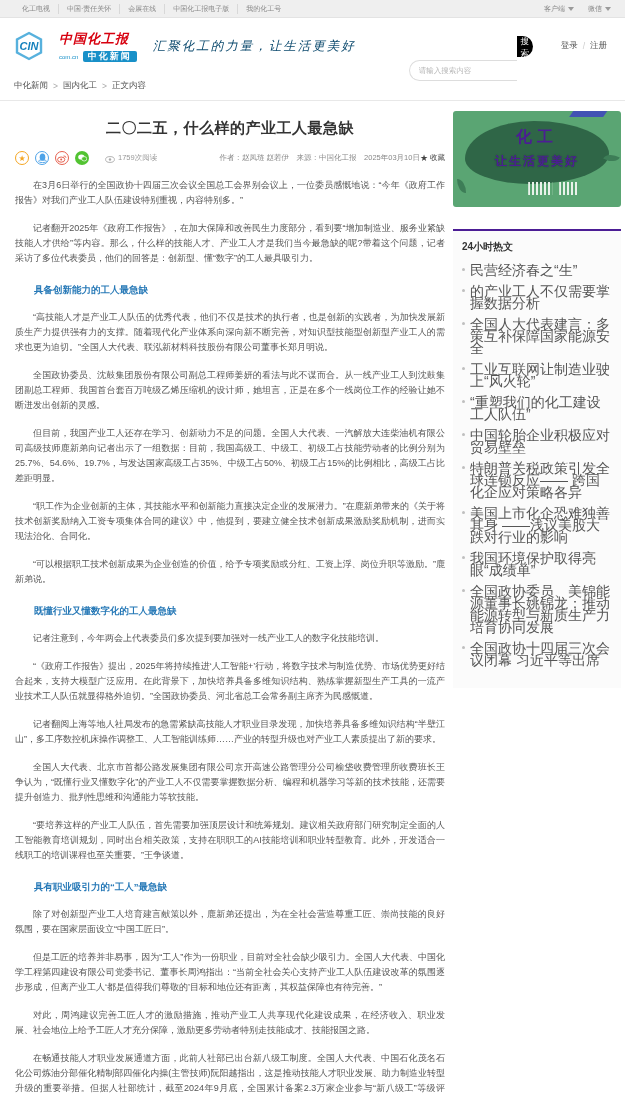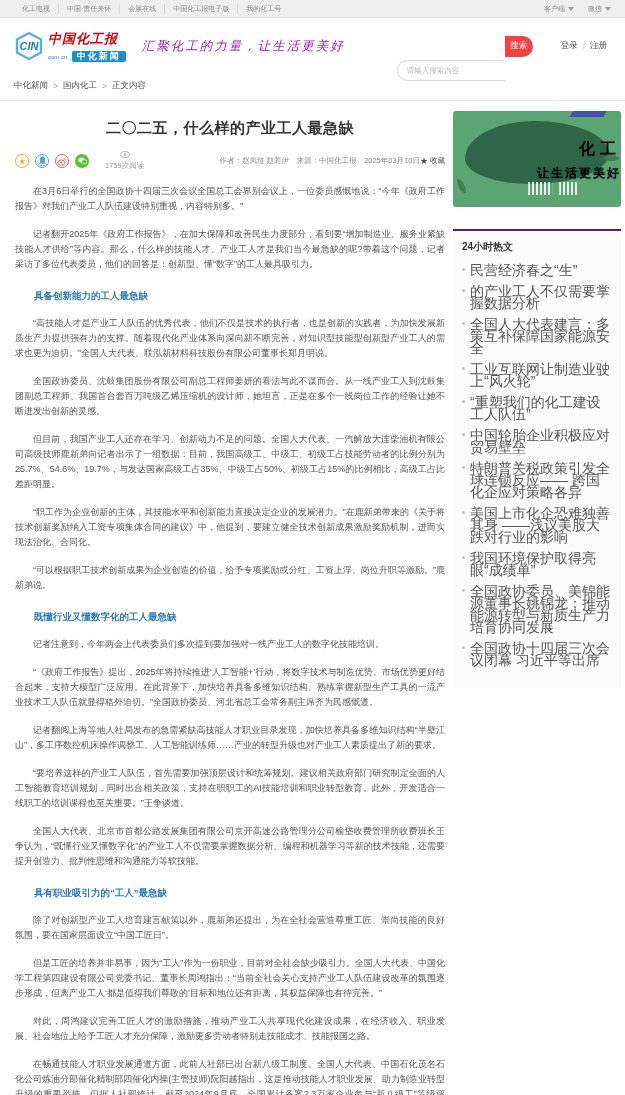--- a/index.html
+++ b/index.html
@@ -12,36 +12,36 @@
   .topbar-links { display:flex; align-items:center; }
   .topbar-links span.tlink { padding:0 8px; cursor:pointer; }
   .topbar-links span.tlink + span.tlink { border-left:1px solid #d8d8d8; }
   .topbar-right { margin-left:auto; display:flex; align-items:center; gap:14px; }
   .tb-drop { display:flex; align-items:center; gap:3px; cursor:pointer; }
   .caret { width:0; height:0; border-left:3px solid transparent;
     border-right:3px solid transparent; border-top:4px solid #9a9a9a; }
 
   
   .header { height:56px; display:flex; align-items:center; padding:0 14px; }
-  .logo { display:flex; align-items:center; gap:4px; cursor:pointer; }
+  .logo { display:flex; align-items:center; gap:15px; cursor:pointer; }
   .hex { width:30px; height:30px; position:relative; flex:none; }
   .hex svg { display:block; }
   .logo-text { line-height:1; }
   .logo-paper { font-family:"DejaVu Serif", serif; font-style:italic; font-weight:bold;
     font-size:13px; color:#d7000f; letter-spacing:1px; }
   .logo-site { display:inline-block; margin-top:2px; background:#1890c8; color:#fff;
     font-weight:bold; font-size:9px; padding:1px 5px; border-radius:2px; letter-spacing:2px; }
   .logo-domain { font-size:6px; color:#1890c8; }
   .slogan { margin-left:16px; font-family:"DejaVu Serif", serif; font-style:italic;
-    font-size:12.5px; color:#a21caf; letter-spacing:2px; white-space:nowrap; }
+    font-size:12.5px; color:#0c4a6e; letter-spacing:2px; white-space:nowrap; }
   .search { margin-left:auto; display:flex; align-items:center; }
   .search input { width:108px; height:21px; border:1px solid #ddd; border-right:none;
     border-radius:11px 0 0 11px; padding:0 9px; font-size:7.5px; color:#555; outline:none;margin-top:48px; }
   .search input::placeholder { color:#b5b5b5; }
-  .search button { height:21px; width:28px; border:none; background:#ef4444; color:#fff;
+  .search button { height:21px; width:16px; border:none; background:#000000; color:#fff;
     font-size:8.5px; border-radius:0 11px 11px 0; cursor:pointer; }
   .auth { margin-left:28px; margin-right:4px; font-size:8.5px; color:#555;
     display:flex; gap:5px; align-items:center; white-space:nowrap; }
   .auth .sep { color:#ccc; }
   .auth span { cursor:pointer; }
 
   
   .crumb-row { padding:6px 14px 8px; border-bottom:1px solid #e8e8e8;
     font-size:8.5px; color:#555; display:flex; align-items:center; gap:5px; }
   .crumb-row .gt { color:#aaa; }
@@ -55,40 +55,40 @@
   
   .a-title { text-align:center; font-size:15px; font-weight:bold; color:#333;
     margin-top:8px; letter-spacing:0.5px; }
   .share-row { display:flex; align-items:center; margin-top:13px; }
   .s-ic { width:14px; height:14px; border-radius:50%; margin-right:6px; flex:none;
     display:flex; align-items:center; justify-content:center; cursor:pointer; }
   .s-ic.qzone { border:1px solid #f5a623; color:#f5a623; font-size:8px; }
   .s-ic.qq    { border:1px solid #4ea3e8; }
   .s-ic.weibo { border:1px solid #e6614f; }
   .s-ic.wechat{ background:#52c332; }
-  .views { display:flex; align-items:center; gap:3px; margin-left:10px;
-    font-size:7.5px; color:#999;flex-direction:column; }
+  .views { display:flex; align-items:flex-end; gap:3px; margin-left:10px;
+    font-size:7.5px; color:#999; }
   .meta { margin-left:auto; font-size:7.5px; color:#888; display:flex;
     align-items:center; gap:0; white-space:nowrap;text-align:right; }
   .fav { display:flex; align-items:center; gap:2px; color:#444; cursor:pointer; }
   .fav .star { font-size:9px; }
   .a-body { margin-top:6px; }
   .para { margin:13px 0; text-indent:2em; font-size:9px; line-height:15px;
     color:#555; text-align:justify; }
   .sec-h { margin:17px 0 3px; text-indent:2em; font-size:9.5px; line-height:14px;
     color:#2779b7; font-weight:bold; }
 
   
   .banner { position:relative; height:96px; background:#5aa573; border-radius:3px;
     overflow:hidden; cursor:pointer; }
   .banner .corner { position:absolute; top:-5px; right:14px; width:34px; height:11px;
     background:#4252b4; transform:skewX(-35deg); }
   .banner .blob { position:absolute; left:7%; top:10%; width:86%; height:66%;
     background:#2f6647; border-radius:48% 52% 55% 45% / 60% 52% 48% 40%; }
-  .banner .btxt { position:absolute; left:0; right:0; top:16px; text-align:right; color:#000000;margin-top:12px; }
+  .banner .btxt { position:absolute; left:0; right:0; top:16px; text-align:center; color:#4c1d95; }
   .banner .b1 { font-size:16px; font-weight:bold; letter-spacing:5px;
     font-family:"DejaVu Serif", serif; }
   .banner .b2 { font-size:12px; font-weight:bold; letter-spacing:2px; margin-top:5px;
     text-shadow:0 0 2px rgba(0,0,0,.3); }
   .banner .bars { position:absolute; bottom:12px; left:50%; transform:translateX(-18%);
     display:flex; gap:7px; }
   .banner .bar-group { height:13px; background:repeating-linear-gradient(90deg,
     #e9f2ea 0 2px, transparent 2px 4px); }
   .bg1 { width:24px; } .bg2 { width:18px; }
   .banner .leaf { position:absolute; width:9px; height:14px; background:#3d7d57;
@@ -210,22 +210,22 @@
         <h3 class="sec-h">具备创新能力的工人最急缺</h3>
         <p class="para">“高技能人才是产业工人队伍的优秀代表，他们不仅是技术的执行者，也是创新的实践者，为加快发展新质生产力提供强有力的支撑。随着现代化产业体系向深向新不断完善，对知识型技能型创新型产业工人的需求也更为迫切。”全国人大代表、联泓新材料科技股份有限公司董事长郑月明说。</p>
         <p class="para">全国政协委员、沈鼓集团股份有限公司副总工程师姜妍的看法与此不谋而合。从一线产业工人到沈鼓集团副总工程师、我国首台套百万吨级乙烯压缩机的设计师，她坦言，正是在多个一线岗位工作的经验让她不断迸发出创新的灵感。</p>
         <p class="para">但目前，我国产业工人还存在学习、创新动力不足的问题。全国人大代表、一汽解放大连柴油机有限公司高级技师鹿新弟向记者出示了一组数据：目前，我国高级工、中级工、初级工占技能劳动者的比例分别为25.7%、54.6%、19.7%，与发达国家高级工占35%、中级工占50%、初级工占15%的比例相比，高级工占比差距明显。</p>
         <p class="para">“职工作为企业创新的主体，其技能水平和创新能力直接决定企业的发展潜力。”在鹿新弟带来的《关于将技术创新奖励纳入工资专项集体合同的建议》中，他提到，要建立健全技术创新成果激励奖励机制，进而实现法治化、合同化。</p>
         <p class="para">“可以根据职工技术创新成果为企业创造的价值，给予专项奖励或分红、工资上浮、岗位升职等激励。”鹿新弟说。</p>
         <h3 class="sec-h">既懂行业又懂数字化的工人最急缺</h3>
         <p class="para">记者注意到，今年两会上代表委员们多次提到要加强对一线产业工人的数字化技能培训。</p>
         <p class="para">“《政府工作报告》提出，2025年将持续推进‘人工智能+’行动，将数字技术与制造优势、市场优势更好结合起来，支持大模型广泛应用。在此背景下，加快培养具备多维知识结构、熟练掌握新型生产工具的一流产业技术工人队伍就显得格外迫切。”全国政协委员、河北省总工会常务副主席齐为民感慨道。</p>
         <p class="para">记者翻阅上海等地人社局发布的急需紧缺高技能人才职业目录发现，加快培养具备多维知识结构“半壁江山”，多工序数控机床操作调整工、人工智能训练师……产业的转型升级也对产业工人素质提出了新的要求。</p>
+        <p class="para">全国人大代表、北京市首都公路发展集团有限公司京开高速公路管理分公司榆垡收费管理所收费班长王争认为，“既懂行业又懂数字化”的产业工人不仅需要掌握数据分析、编程和机器学习等新的技术技能，还需要提升创造力、批判性思维和沟通能力等软技能。</p>
         <p class="para">“要培养这样的产业工人队伍，首先需要加强顶层设计和统筹规划。建议相关政府部门研究制定全面的人工智能教育培训规划，同时出台相关政策，支持在职职工的AI技能培训和职业转型教育。此外，开发适合一线职工的培训课程也至关重要。”王争谈道。</p>
-        <p class="para">全国人大代表、北京市首都公路发展集团有限公司京开高速公路管理分公司榆垡收费管理所收费班长王争认为，“既懂行业又懂数字化”的产业工人不仅需要掌握数据分析、编程和机器学习等新的技术技能，还需要提升创造力、批判性思维和沟通能力等软技能。</p>
         <h3 class="sec-h">具有职业吸引力的“工人”最急缺</h3>
         <p class="para">除了对创新型产业工人培育建言献策以外，鹿新弟还提出，为在全社会营造尊重工匠、崇尚技能的良好氛围，要在国家层面设立“中国工匠日”。</p>
         <p class="para">但是工匠的培养并非易事，因为“工人”作为一份职业，目前对全社会缺少吸引力。全国人大代表、中国化学工程第四建设有限公司党委书记、董事长周鸿指出：“当前全社会关心支持产业工人队伍建设改革的氛围逐步形成，但离产业工人‘都是值得我们尊敬的’目标和地位还有距离，其权益保障也有待完善。”</p>
         <p class="para">对此，周鸿建议完善工匠人才的激励措施，推动产业工人共享现代化建设成果，在经济收入、职业发展、社会地位上给予工匠人才充分保障，激励更多劳动者特别走技能成才、技能报国之路。</p>
         <p class="para">在畅通技能人才职业发展通道方面，此前人社部已出台新八级工制度。全国人大代表、中国石化茂名石化公司炼油分部催化精制部四催化内操(主管技师)阮阳越指出，这是推动技能人才职业发展、助力制造业转型升级的重要举措。但据人社部统计，截至2024年9月底，全国累计备案2.3万家企业参与“新八级工”等级评定，试点企业以大中型企业为主，且多集中在东部沿海发达地区，只占全国企业总数的0.065%。</p>
       </div>
   </div>
 
   <div class="col-side">
     <div class="banner">

